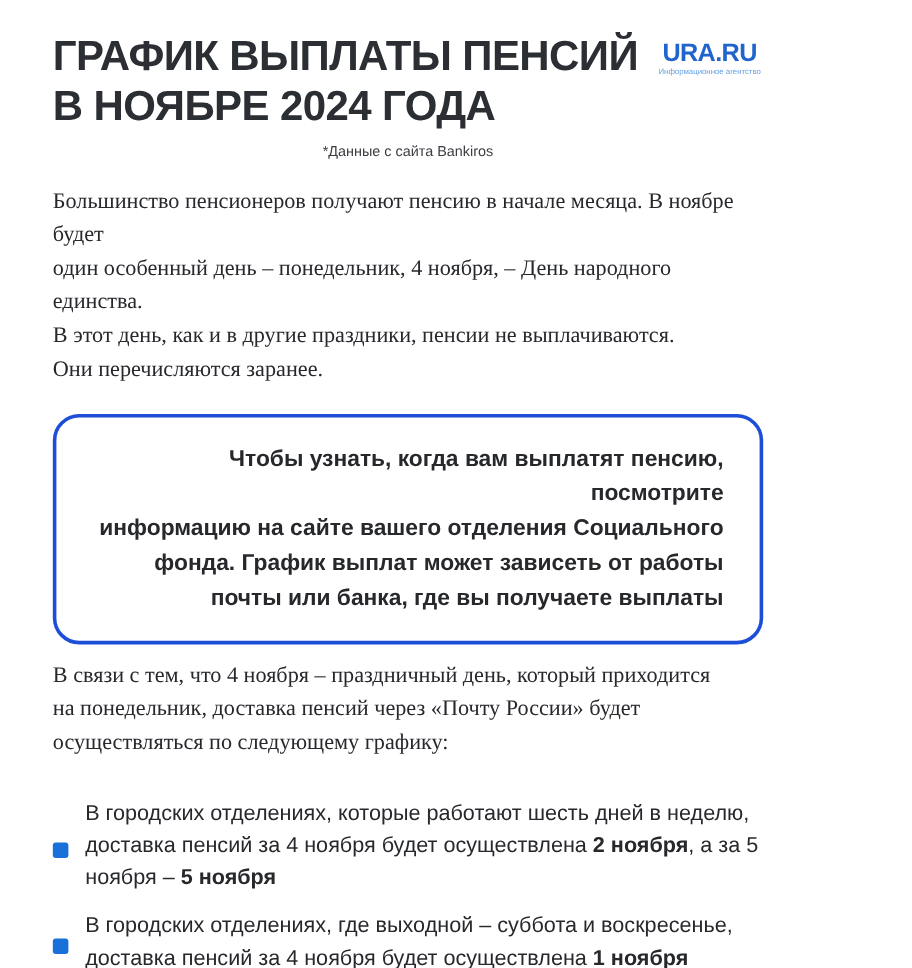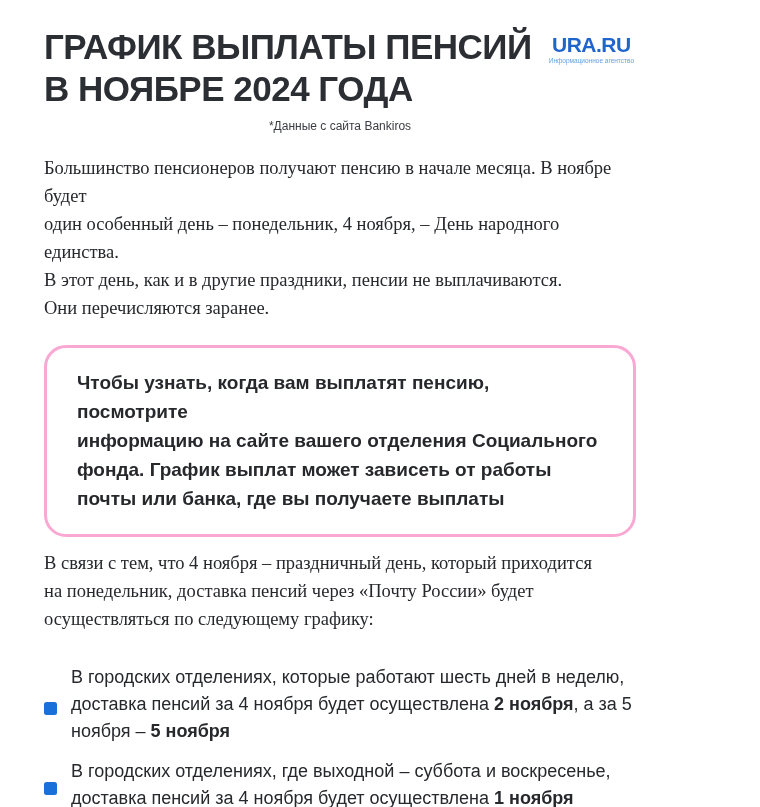--- a/index.html
+++ b/index.html
@@ -57,24 +57,24 @@
   .para {
     font-size: 18.5px;
     line-height: 28px;
     white-space: pre-line;
     color: #26282c;
     font-family: Liberation Serif, serif;
   }
   .intro { margin-top: 21px; }
   .highlight-box {
     margin-top: 23px;
-    border: 3px solid #f9a8d4;
+    border: 3px solid #1d4ed8;
     border-radius: 22px;
     padding: 20px 30px 21px 30px;
-    text-align: left;
+    text-align: right;
   }
   .highlight-text {
     font-size: 19px;
     line-height: 29px;
     font-weight: 700;
     white-space: pre-line;
     color: #26282c;
   }
   .schedule-intro { margin-top: 12px; }
   .bullet-list {

